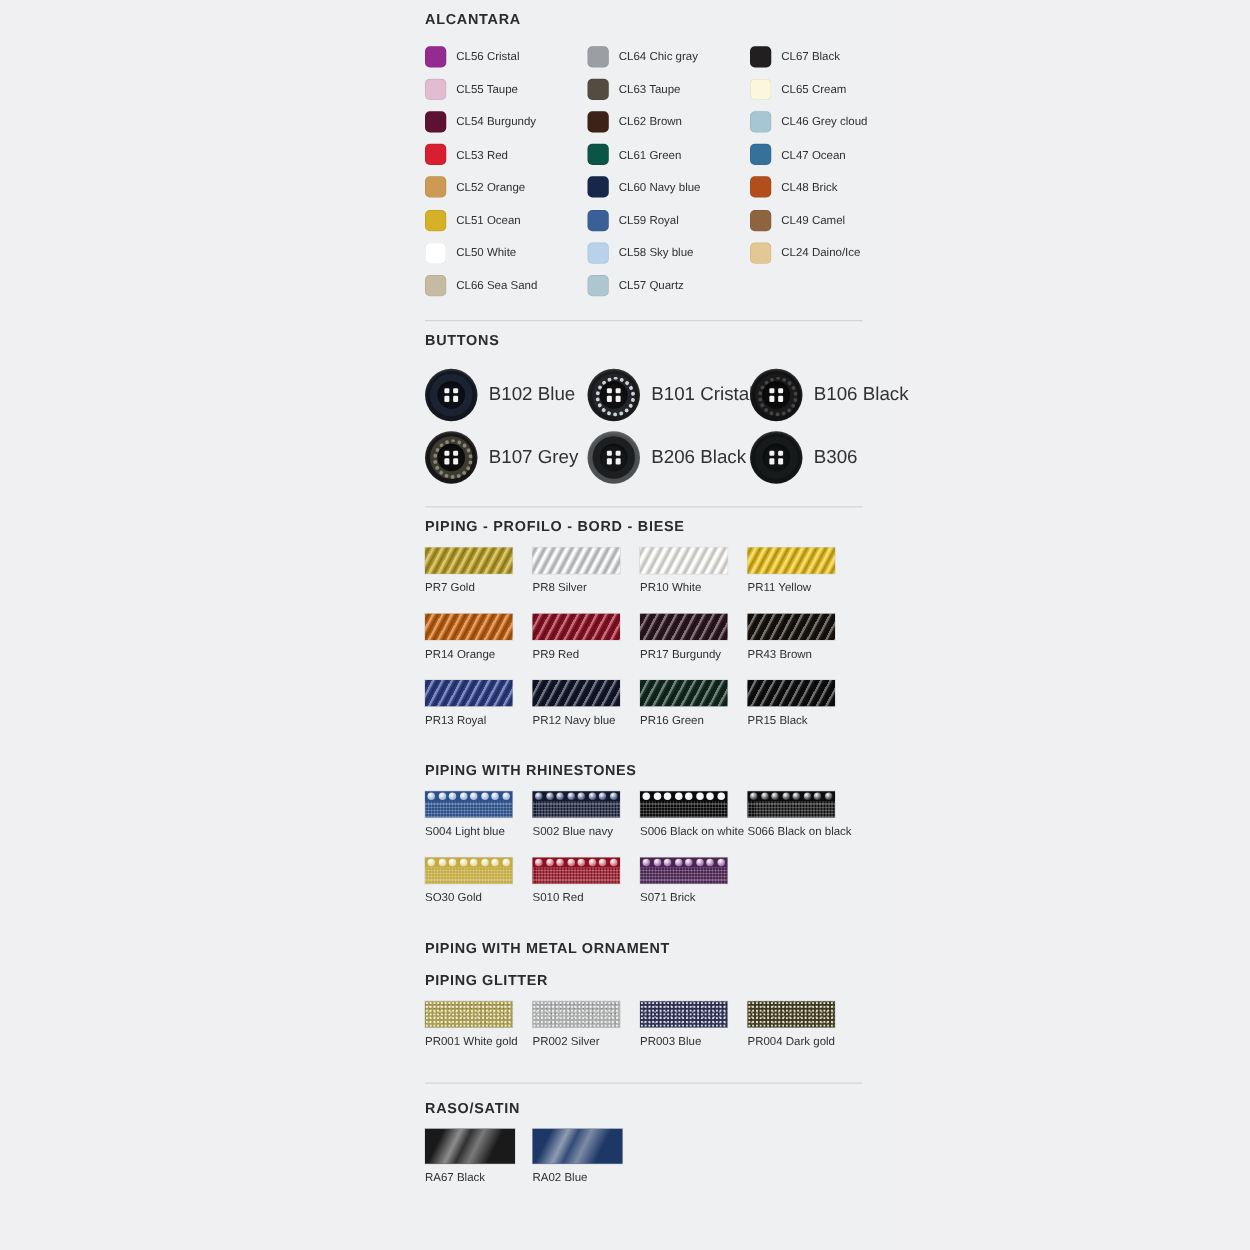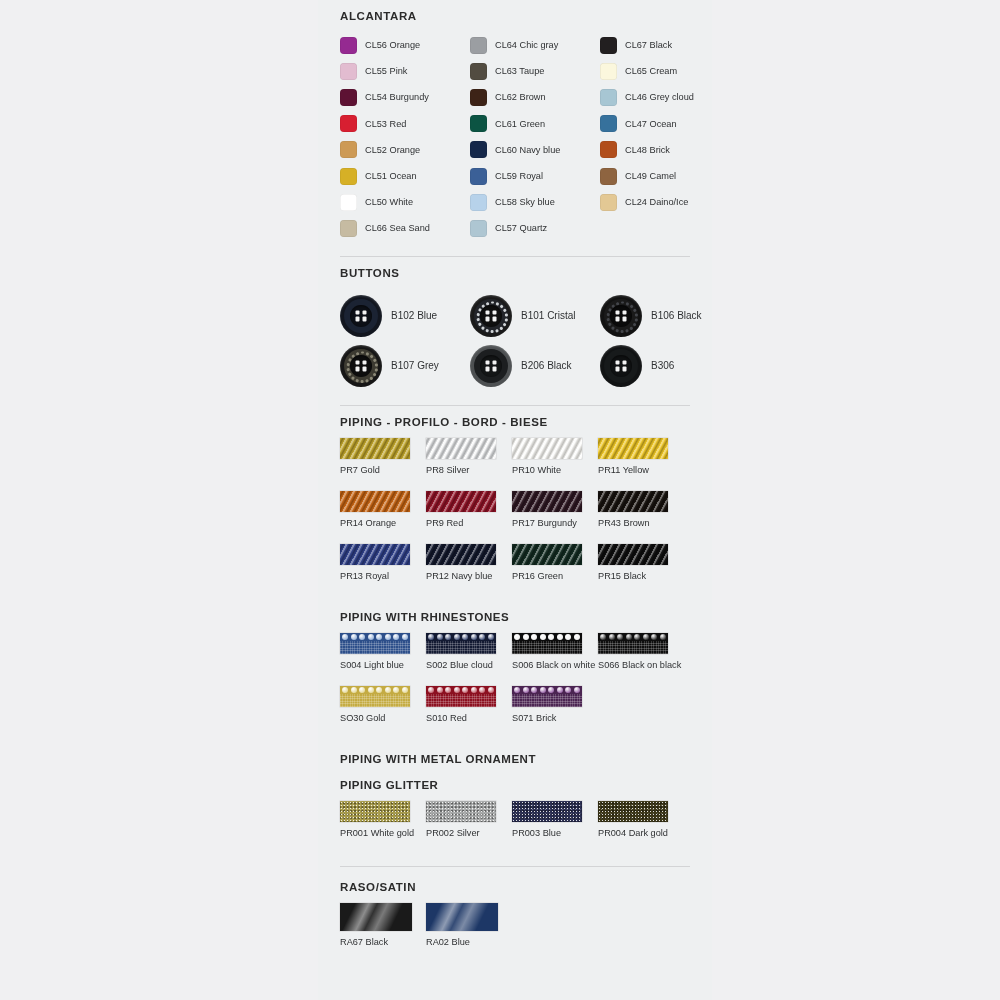--- a/index.html
+++ b/index.html
@@ -39,21 +39,21 @@
     position:relative;width:42px;height:42px;border-radius:50%;flex:0 0 auto;
   }
   .btn-disc .rim{position:absolute;inset:0;border-radius:50%;}
   .btn-disc .ring{position:absolute;inset:4px;border-radius:50%;}
   .btn-disc .face{position:absolute;inset:10px;border-radius:50%;}
   .btn-holes{
     position:absolute;left:50%;top:50%;transform:translate(-50%,-50%);
     width:11px;height:11px;display:grid;grid-template-columns:1fr 1fr;gap:2.4px;
   }
   .btn-holes i{display:block;background:#f3f3f3;border-radius:1px;}
-  .btn-label{font-size:10px;color:#2f3133;margin-left:9px;white-space:nowrap;}
+  .btn-label{font-size:15px;color:#2f3133;margin-left:9px;white-space:nowrap;}
 
   
   .pip-grid{display:grid;margin:10px 0 0 22px;}
   .pip-grid.c4{grid-template-columns:86px 86px 86px 86px;}
   .pip-cell{height:53px;}
   .sw{
     width:70px;height:21px;position:relative;overflow:hidden;
     box-shadow:0 0 0 .5px rgba(0,0,0,.12);
   }
   .sw.big{width:72px;height:28px;}
@@ -115,33 +115,33 @@
 </head>
 <body>
 
 <div class="page">
 
   <div class="sect">
     <div class="sect-title">ALCANTARA</div>
     <div class="alc-grid" id="alc-grid">
         <div class="alc-item">
           <span class="alc-chip" style="background: rgb(149, 42, 145);"></span>
-          <span class="alc-label">CL56 Orange</span>
+          <span class="alc-label">CL56 Cristal</span>
         </div>
         <div class="alc-item">
           <span class="alc-chip" style="background: rgb(155, 158, 162);"></span>
           <span class="alc-label">CL64 Chic gray</span>
         </div>
         <div class="alc-item">
           <span class="alc-chip" style="background: rgb(34, 31, 32);"></span>
           <span class="alc-label">CL67 Black</span>
         </div>
         <div class="alc-item">
           <span class="alc-chip" style="background: rgb(226, 188, 208);"></span>
-          <span class="alc-label">CL55 Pink</span>
+          <span class="alc-label">CL55 Taupe</span>
         </div>
         <div class="alc-item">
           <span class="alc-chip" style="background: rgb(82, 76, 65);"></span>
           <span class="alc-label">CL63 Taupe</span>
         </div>
         <div class="alc-item">
           <span class="alc-chip" style="background: rgb(251, 247, 221);"></span>
           <span class="alc-label">CL65 Cream</span>
         </div>
         <div class="alc-item">
@@ -469,21 +469,21 @@
               <i style="background:radial-gradient(circle at 35% 30%, #fff, #4d5a80 70%);"></i>
               <i style="background:radial-gradient(circle at 35% 30%, #fff, #4d5a80 70%);"></i>
               <i style="background:radial-gradient(circle at 35% 30%, #fff, #4d5a80 70%);"></i>
               <i style="background:radial-gradient(circle at 35% 30%, #fff, #4d5a80 70%);"></i>
               <i style="background:radial-gradient(circle at 35% 30%, #fff, #4d5a80 70%);"></i>
               <i style="background:radial-gradient(circle at 35% 30%, #fff, #4d5a80 70%);"></i>
               <i style="background:radial-gradient(circle at 35% 30%, #fff, #4d5a80 70%);"></i>
               <i style="background:radial-gradient(circle at 35% 30%, #fff, #4d5a80 70%);"></i>
             </span>
           </div>
-          <div class="pip-label">S002 Blue cloud</div>
+          <div class="pip-label">S002 Blue navy</div>
         </div>
         <div class="pip-cell">
           <div class="sw" style="background: rgb(12, 12, 12);">
             <span class="rtex"></span>
             <span class="stones">
               <i style="background:radial-gradient(circle at 35% 30%, #fff, #f2f2f2 70%);"></i>
               <i style="background:radial-gradient(circle at 35% 30%, #fff, #f2f2f2 70%);"></i>
               <i style="background:radial-gradient(circle at 35% 30%, #fff, #f2f2f2 70%);"></i>
               <i style="background:radial-gradient(circle at 35% 30%, #fff, #f2f2f2 70%);"></i>
               <i style="background:radial-gradient(circle at 35% 30%, #fff, #f2f2f2 70%);"></i>

